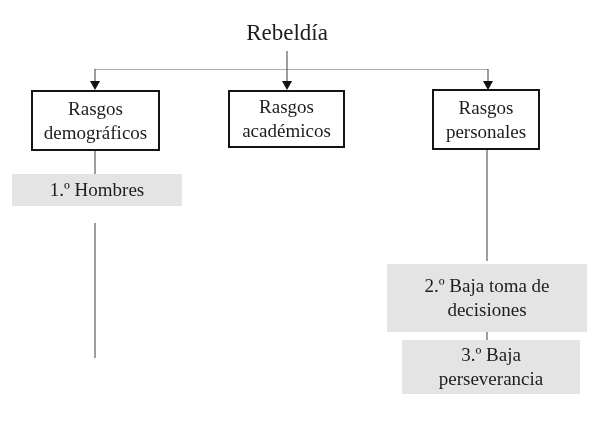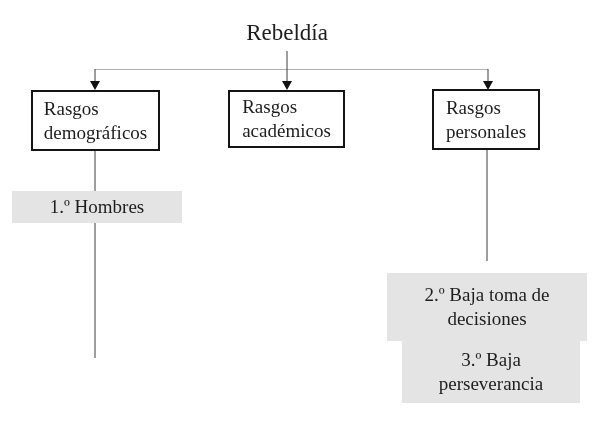--- a/index.html
+++ b/index.html
@@ -25,21 +25,21 @@
     white-space: nowrap;
   }
   .node {
     position: absolute;
     box-sizing: border-box;
     border: 2px solid #141414;
     background: #ffffff;
     display: flex;
     align-items: center;
     justify-content: center;
-    text-align: left;
+    text-align: center;
     white-space: pre-line;
     font-size: 19px;
     line-height: 1.25;
   }
   .shaded {
     position: absolute;
     box-sizing: border-box;
     background: #e4e4e4;
     display: flex;
     align-items: center;
@@ -92,19 +92,19 @@
 académicos</div>
   <div class="node" style="left:432px; top:89px; width:108px; height:61px;">Rasgos
 personales</div>
 
   <div class="vline" style="left:95px; top:151px; height:40px;"></div>
   <div class="vline" style="left:95px; top:223px; height:135px;"></div>
 
   <div class="vline" style="left:487px; top:150px; height:111px;"></div>
   <div class="vline" style="left:487px; top:322px; height:18px;"></div>
 
-  <div class="shaded" style="left:12px;  top:191px; width:170px; height:32px;">1.º Hombres</div>
-  <div class="shaded" style="left:387px; top:273px; width:200px; height:68px;">2.º Baja toma de
+  <div class="shaded" style="left:12px;  top:174px; width:170px; height:32px;">1.º Hombres</div>
+  <div class="shaded" style="left:387px; top:264px; width:200px; height:68px;">2.º Baja toma de
 decisiones</div>
-  <div class="shaded" style="left:402px; top:340px; width:178px; height:63px;">3.º Baja
+  <div class="shaded" style="left:402px; top:340px; width:178px; height:54px;">3.º Baja
 perseverancia</div>
 
 </div>
 
 </body></html>

